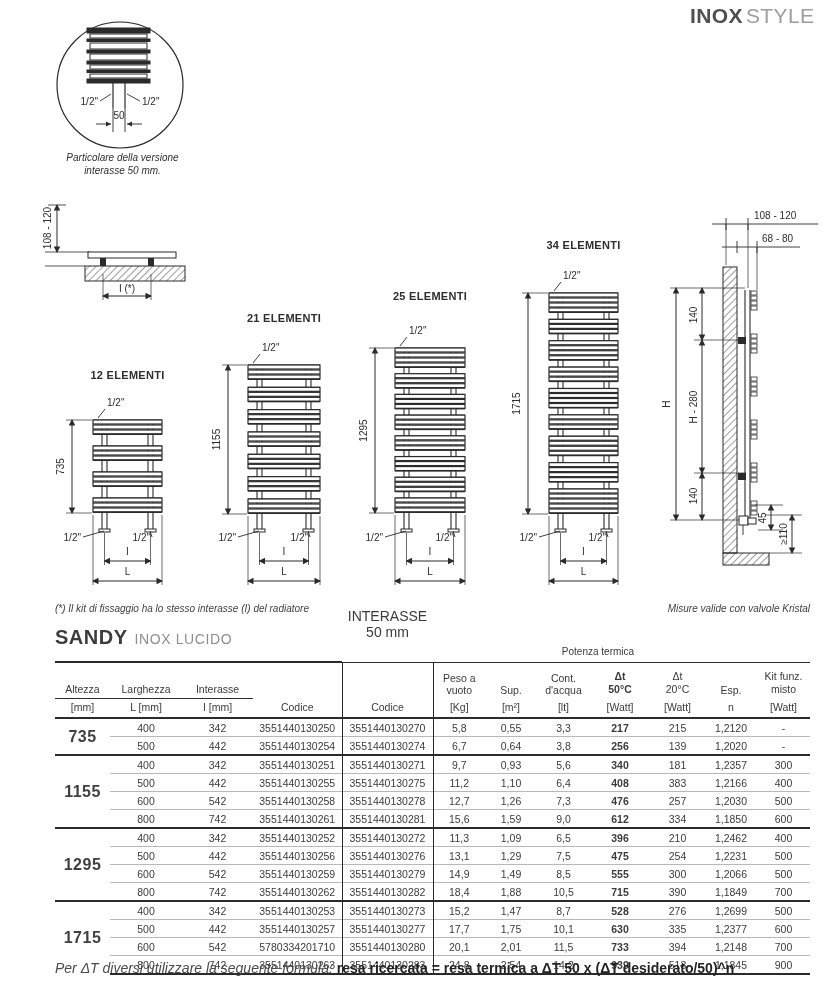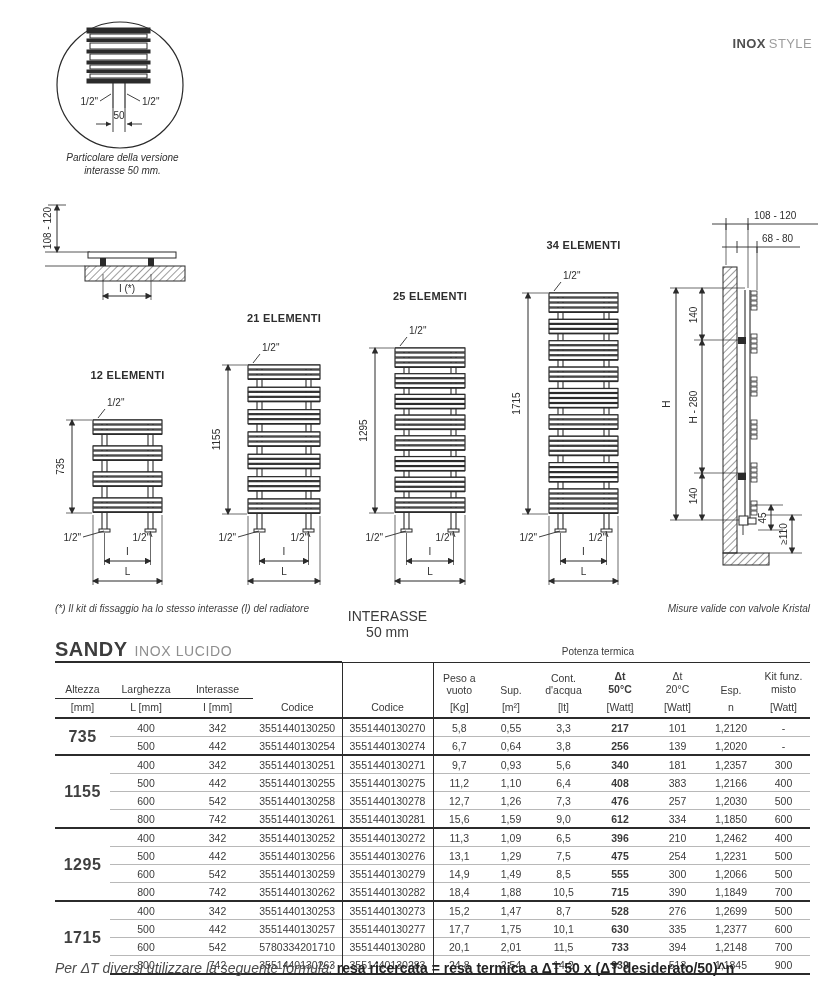--- a/index.html
+++ b/index.html
@@ -1,21 +1,21 @@
 <!DOCTYPE html>
 <html><head>
 <meta charset="utf-8">
 <style>
   html,body{margin:0;padding:0;background:#fff;}
   body{width:827px;height:985px;position:relative;overflow:hidden;
        font-family:"Liberation Sans",sans-serif;color:#3b3b3b;}
   .abs{position:absolute;}
 
   
-  #logo{top:36px;left:690px;width:122px;text-align:right;font-size:13px;letter-spacing:.4px;}
+  #logo{top:4px;left:690px;width:122px;font-size:21px;letter-spacing:.4px;}
   #logo .b{font-weight:700;color:#4f4f4f;}
   #logo .l{font-weight:400;color:#9d9d9d;margin-left:3px;}
 
   
   #detail-caption{top:152px;left:30px;width:185px;text-align:center;font-size:10px;
                   font-style:italic;line-height:1.25;color:#2f2f2f;}
   .note{font-size:10px;font-style:italic;color:#3f3f3f;}
   #note-left{top:603px;left:55px;}
   #note-right{top:603px;right:17px;text-align:right;}
   #formula{top:960px;left:55px;font-size:14px;}
@@ -24,21 +24,21 @@
 
   
   svg text{font-family:"Liberation Sans",sans-serif;fill:#2e2e2e;}
   .t-title{font-size:11px;font-weight:700;letter-spacing:.3px;}
   .t-dim{font-size:10px;}
   .t-conn{font-size:10px;}
 
   
   #table-wrap{top:636px;left:55px;width:755px;}
   .title-row{display:flex;align-items:flex-end;height:27px;}
-  .title-left{width:287px;border-bottom:2.5px solid #2b2b2b;padding-bottom:0;}
+  .title-left{width:287px;border-bottom:2.5px solid #2b2b2b;padding-bottom:12px;}
   .title-mid{width:91px;border-bottom:1.5px solid #2b2b2b;text-align:center;
              font-size:14px;padding-bottom:22px;}
   .title-right{width:377px;border-bottom:1.5px solid #2b2b2b;position:relative;height:27px;}
   .pt{position:absolute;left:100px;width:130px;bottom:5px;text-align:center;font-size:10px;}
   .sandy{font-size:20px;font-weight:700;color:#3c3c3c;letter-spacing:.5px;}
   .lucido{font-size:14px;color:#8f8f8f;margin-left:7px;letter-spacing:.6px;}
 
   table{border-collapse:collapse;width:755px;table-layout:fixed;font-size:10.5px;}
   th{font-weight:400;font-size:10.5px;vertical-align:bottom;padding:2px 4px 3px;text-align:center;}
   tr.names th{height:30px;}
@@ -533,21 +533,21 @@
         <tr class="group-start">
           <td rowspan="2" class="altezza">735</td>
           <td>400</td>
           <td>342</td>
           <td>3551440130250</td>
           <td class="vdiv">3551440130270</td>
           <td>5,8</td>
           <td>0,55</td>
           <td>3,3</td>
           <td class="bold">217</td>
-          <td>101</td>
+          <td>215</td>
           <td>1,2120</td>
           <td>-</td>
         </tr>
         <tr>
           <td>500</td>
           <td>442</td>
           <td>3551440130254</td>
           <td class="vdiv">3551440130274</td>
           <td>6,7</td>
           <td>0,64</td>

